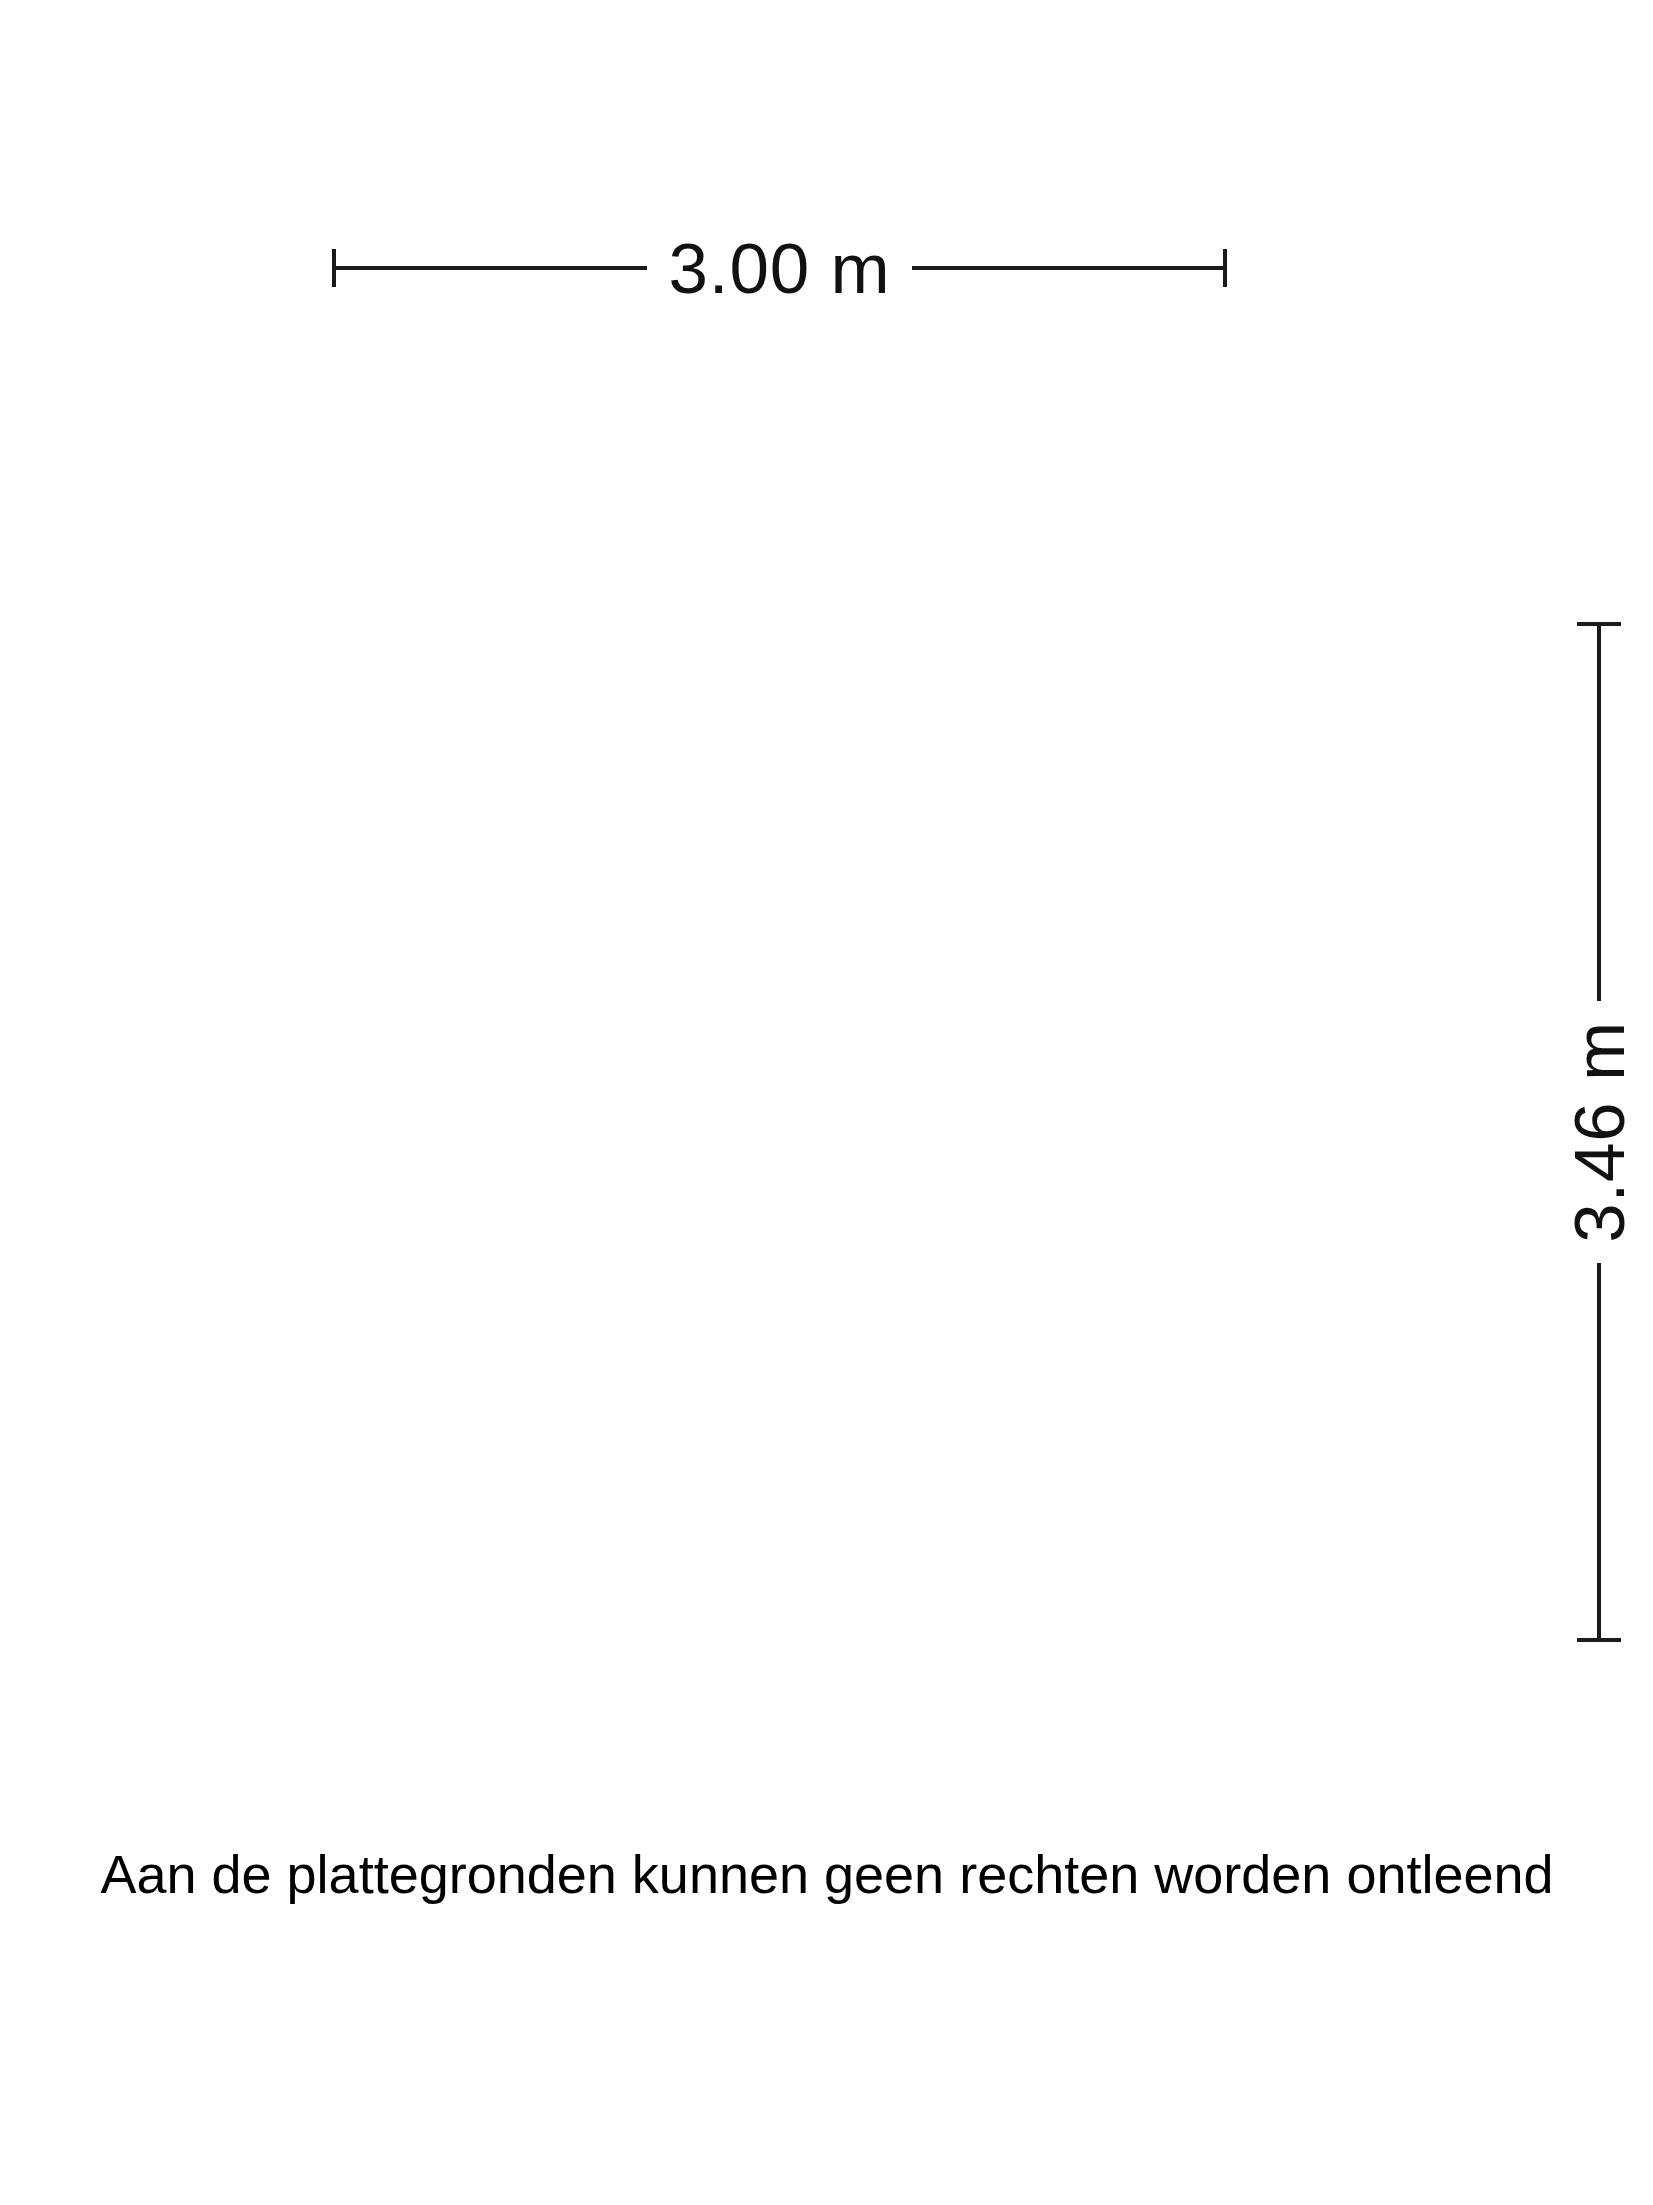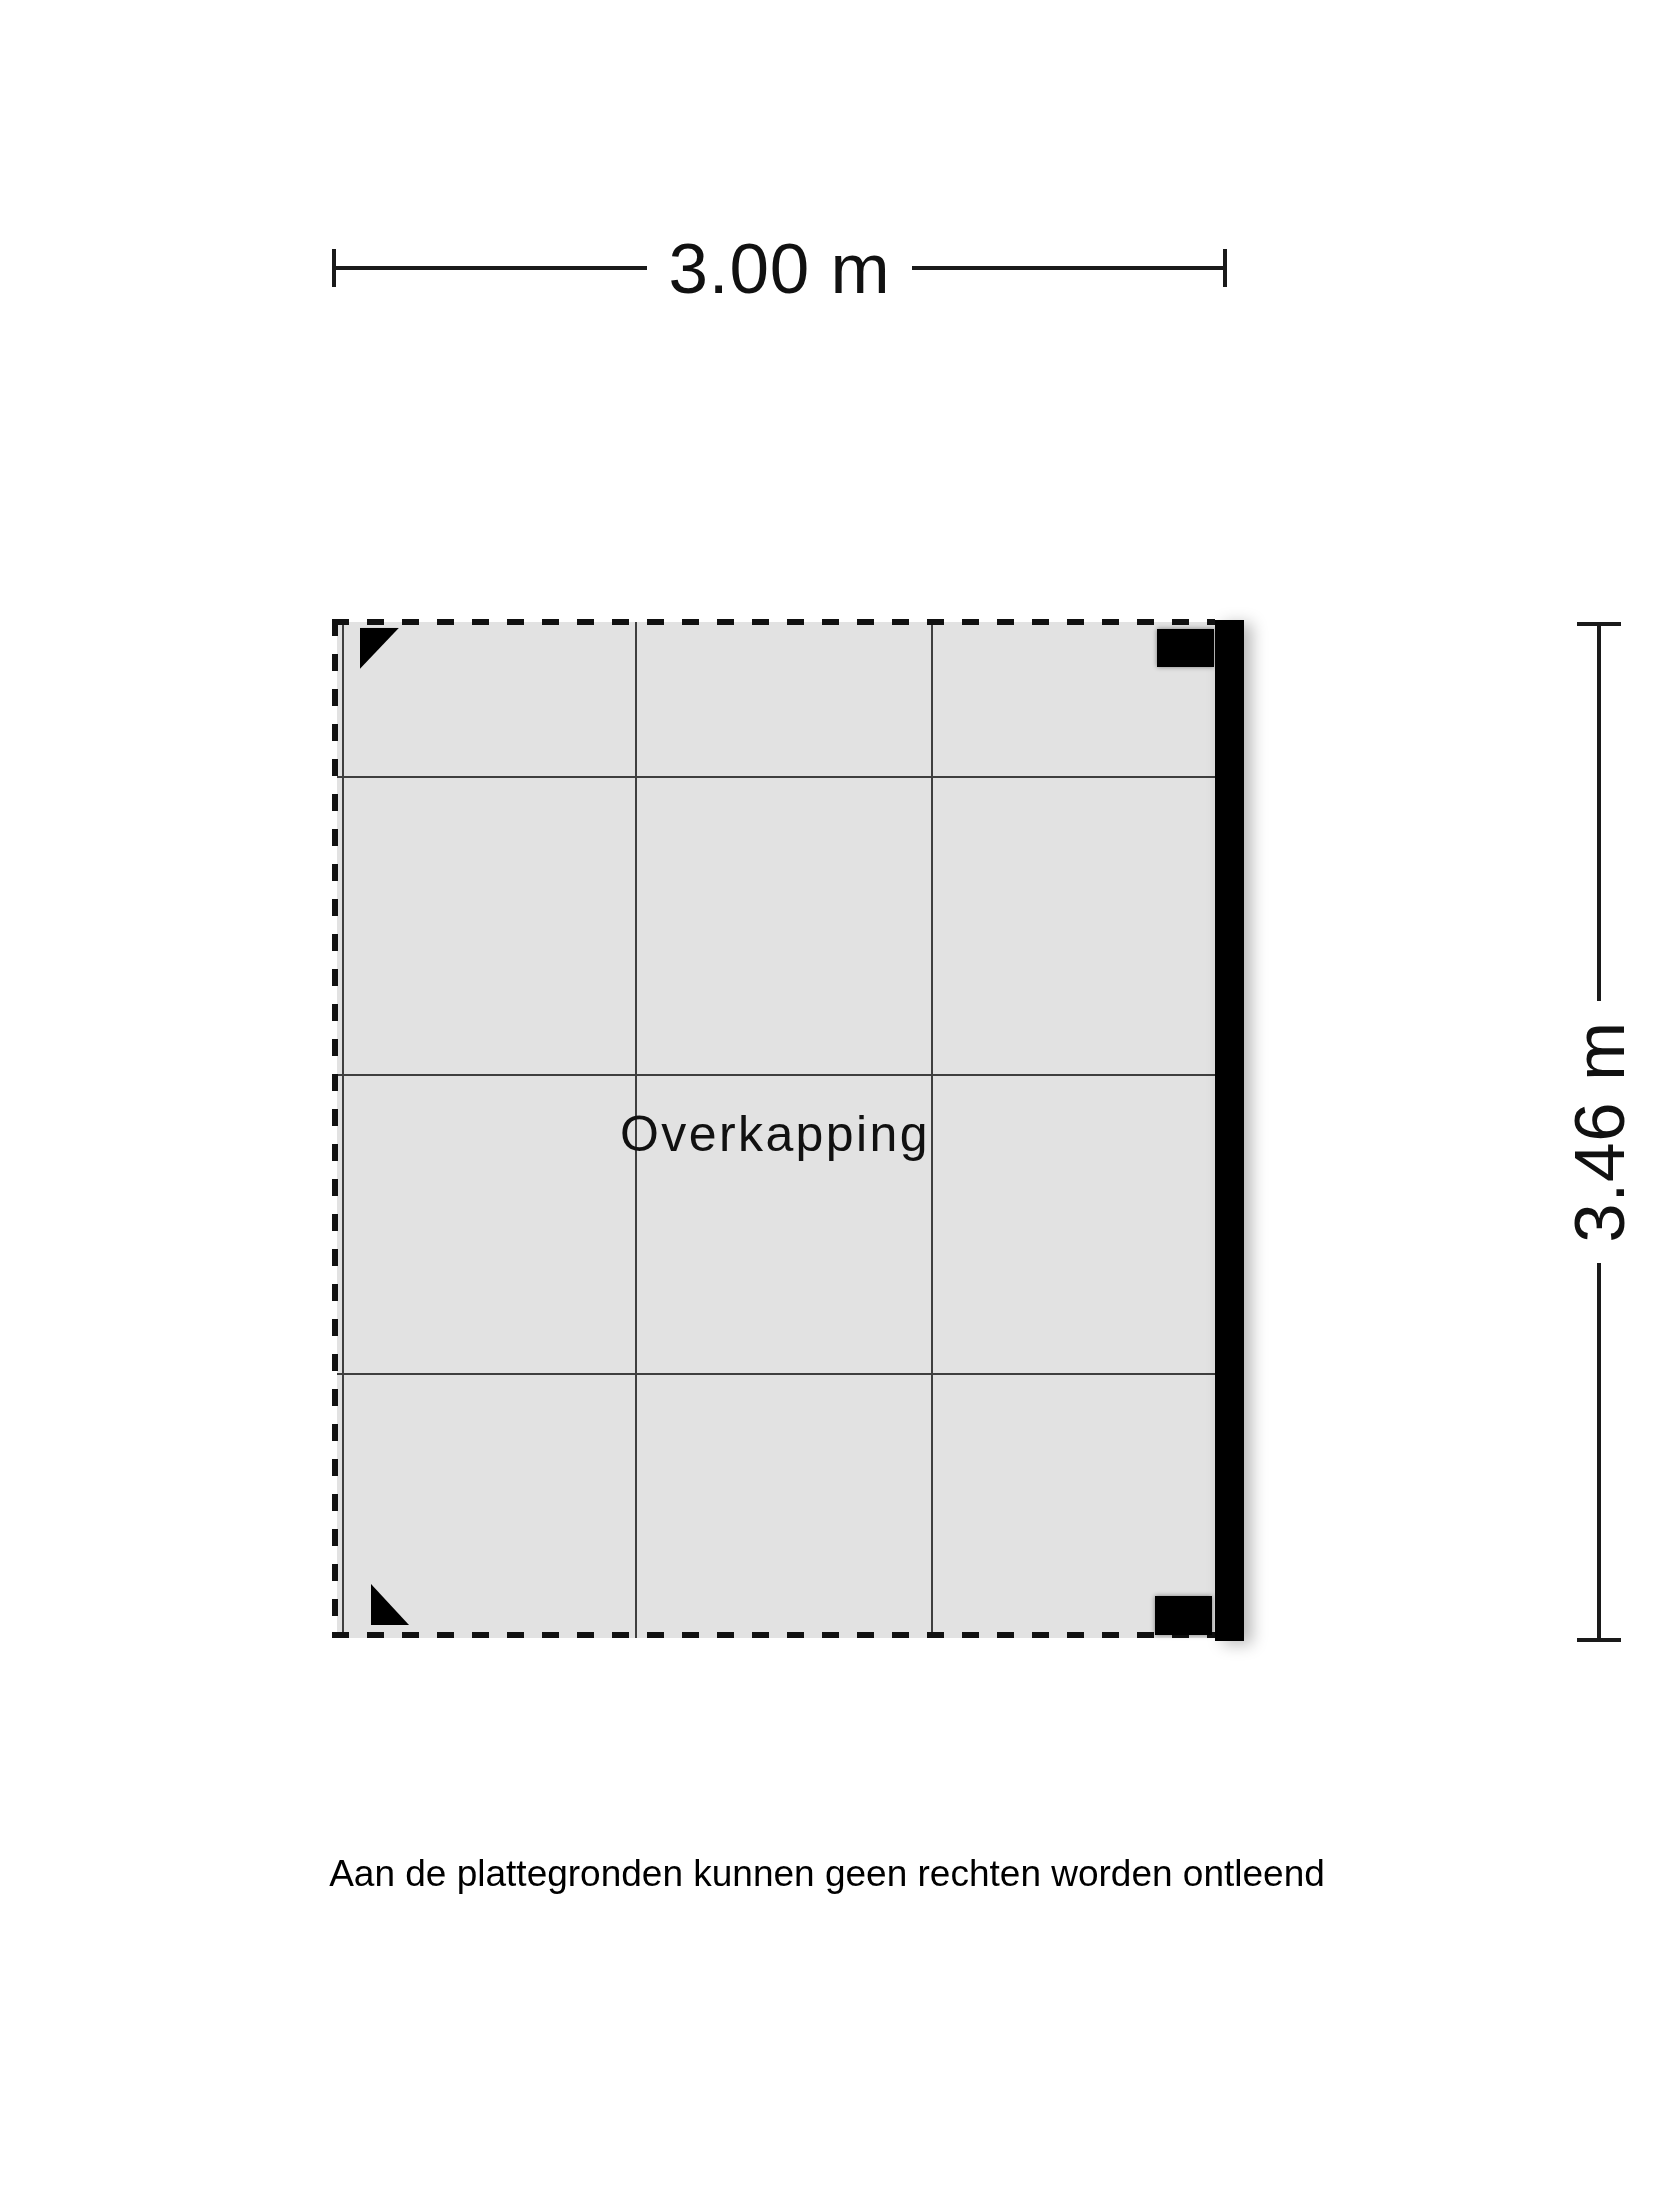--- a/index.html
+++ b/index.html
@@ -75,21 +75,21 @@
   .post.rect-tr { left: 825px; top: 10.2px;   width: 57px; height: 38px; }
   .post.rect-br { left: 823px; top: 977px; width: 57px; height: 39px; }
 
   .room-label {
     left: 443px; top: 515px; transform: translate(-50%, -50%);
     font-size: 50px; letter-spacing: 2.4px; color: #111; white-space: nowrap;
   }
 
   
   .footer { position: absolute; left: 0; top: 1841px; width: 100%; text-align: center; color: #000; }
-  .footer-line { font-size: 37px; line-height: 66px; }
+  .footer-line { font-size: 54px; line-height: 66px; }
 </style>
 </head>
 <body>
 
 <div class="page">
 
   <div class="dim-top">
     <span class="tick-v"></span>
     <span class="dline-h"></span>
     <span class="dim-label">3.00 m</span>
@@ -98,42 +98,19 @@
   </div>
 
   <div class="dim-right">
     <span class="tick-h"></span>
     <span class="dline-v"></span>
     <span class="dim-label-v">3.46 m</span>
     <span class="dline-v"></span>
     <span class="tick-h"></span>
   </div>
 
-  <div class="plan">
-    <div class="floor" style="background-color: rgb(226, 226, 226);"></div>
-
-    <div class="vgrid g1" style="background-color: rgb(63, 63, 63);"></div>
-    <div class="vgrid g2" style="background-color: rgb(63, 63, 63);"></div>
-    <div class="hgrid g1" style="background-color: rgb(63, 63, 63);"></div>
-    <div class="hgrid g2" style="background-color: rgb(63, 63, 63);"></div>
-    <div class="hgrid g3" style="background-color: rgb(63, 63, 63);"></div>
-    <div class="edge-line" style="background-color: rgb(63, 63, 63);"></div>
-
-    <div class="dash-top"></div>
-    <div class="dash-left"></div>
-    <div class="dash-bottom"></div>
-
-    <div class="wall" style="background-color: rgb(0, 0, 0);"></div>
-
-    <div class="post tri-tl" style="background-color: rgb(0, 0, 0);"></div>
-    <div class="post tri-bl" style="background-color: rgb(0, 0, 0);"></div>
-    <div class="post rect-tr" style="background-color: rgb(0, 0, 0);"></div>
-    <div class="post rect-br" style="background-color: rgb(0, 0, 0);"></div>
-
-    <div class="room-label">Overkapping</div>
-  </div>
 
   <div class="footer">
     <div class="footer-line">Aan de plattegronden kunnen geen rechten worden ontleend</div>
   </div>
 
 </div>
 
 
 </body></html>

